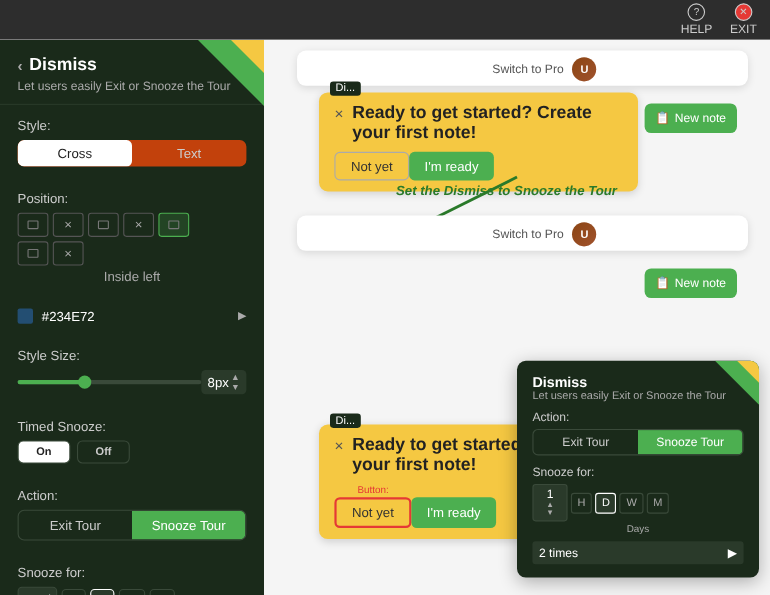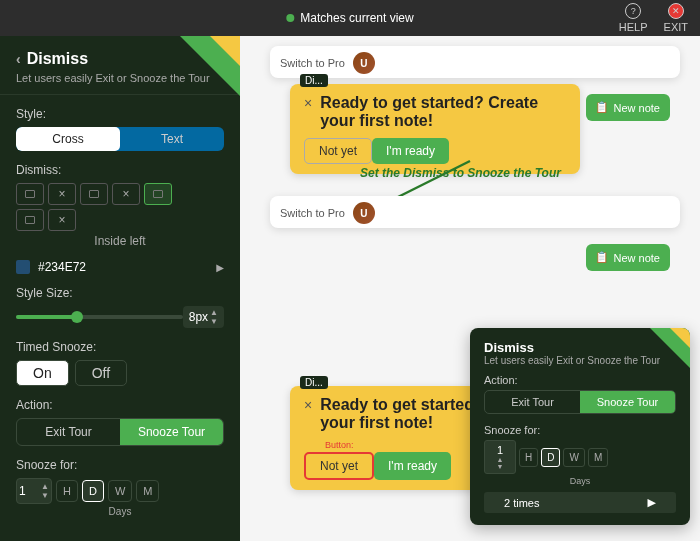--- a/index.html
+++ b/index.html
@@ -99,32 +99,32 @@
     }
     .sidebar-subtitle {
       font-size: 11px;
       color: #aaa;
     }
 
     .sidebar-body {
       padding: 12px 16px;
     }
     .sidebar-row {
-      margin-bottom: 12px;
+      margin-bottom: 22px;
     }
     .sidebar-label {
       font-size: 12px;
       color: #ccc;
       margin-bottom: 6px;
     }
 
     
     .toggle-pair {
       display: flex;
-      background: #0369a1;
+      background: #c2410c;
       border-radius: 6px;
       overflow: hidden;
     }
     .toggle-btn {
       flex: 1;
       padding: 5px 8px;
       font-size: 12px;
       text-align: center;
       cursor: pointer;
       color: #ccc;
@@ -244,24 +244,25 @@
 
     
     .timed-pair {
       display: flex;
       gap: 6px;
     }
     .timed-btn {
       padding: 4px 16px;
       border-radius: 5px;
       border: 1px solid #3a4a3a;
-      font-size: 14px;
+      font-size: 10px;
       cursor: pointer;
       background: transparent;
       color: #ccc;
+      font-weight: bold;
     }
     .timed-btn.active {
       background: #fff;
       color: #222;
     }
 
     
     .action-pair {
       display: flex;
       gap: 0;
@@ -344,23 +345,24 @@
       right: 20px;
       background: #fff;
       border-radius: 8px;
       box-shadow: 0 2px 8px rgba(0,0,0,0.12);
       padding: 0;
       overflow: visible;
     }
     .preview-card-header {
       display: flex;
       align-items: center;
-      justify-content: flex-start;
+      justify-content: center;
       padding: 6px 10px 4px;
       gap: 8px;
+      margin-left: 40px;
     }
     .switch-pro-text {
       font-size: 11px;
       color: #555;
     }
     .avatar-circle {
       width: 22px; height: 22px;
       border-radius: 50%;
       background: linear-gradient(135deg, #8B4513, #A0522D);
       display: flex; align-items: center; justify-content: center;
@@ -555,21 +557,21 @@
       font-size: 9px;
       color: #aaa;
       margin-bottom: 6px;
     }
     .mini-times-dropdown {
       display: flex;
       align-items: center;
       justify-content: space-between;
       background: #2a3a2a;
       border-radius: 3px;
-      padding: 4px 20px;
+      padding: 4px 6px;
       font-size: 11px;
       color: #fff;
       cursor: pointer;
     }
     .mini-deco {
       position: absolute;
       top: 0;
       right: 0;
       width: 40px;
       height: 40px;
@@ -601,24 +603,20 @@
       border-radius: 5px;
       font-size: 12px;
       cursor: pointer;
       color: #333;
     }
   </style>
 </head>
 <body>
 
 <div class="top-bar">
-  <div class="top-bar-center">
-    <div class="green-dot"></div>
-    <span class="top-bar-label">Matches current view</span>
-  </div>
   <div class="top-bar-btn">
     <span class="icon-circle">?</span>
     <span>HELP</span>
   </div>
   <div class="top-bar-btn exit-btn">
     <span class="icon-circle">✕</span>
     <span>EXIT</span>
   </div>
 </div>
 
@@ -641,21 +639,21 @@
 
     <div class="sidebar-row">
       <div class="sidebar-label">Style:</div>
       <div class="toggle-pair">
         <button class="toggle-btn active">Cross</button>
         <button class="toggle-btn">Text</button>
       </div>
     </div>
 
     <div class="sidebar-row">
-      <div class="sidebar-label">Dismiss:</div>
+      <div class="sidebar-label">Position:</div>
       <div class="position-grid">
         <div class="pos-cell">
             <div class="inner-rect"></div>
           </div>
         <div class="pos-cell x-mark"></div>
         <div class="pos-cell">
             <div class="inner-rect"></div>
           </div>
         <div class="pos-cell x-mark"></div>
         <div class="pos-cell active">

